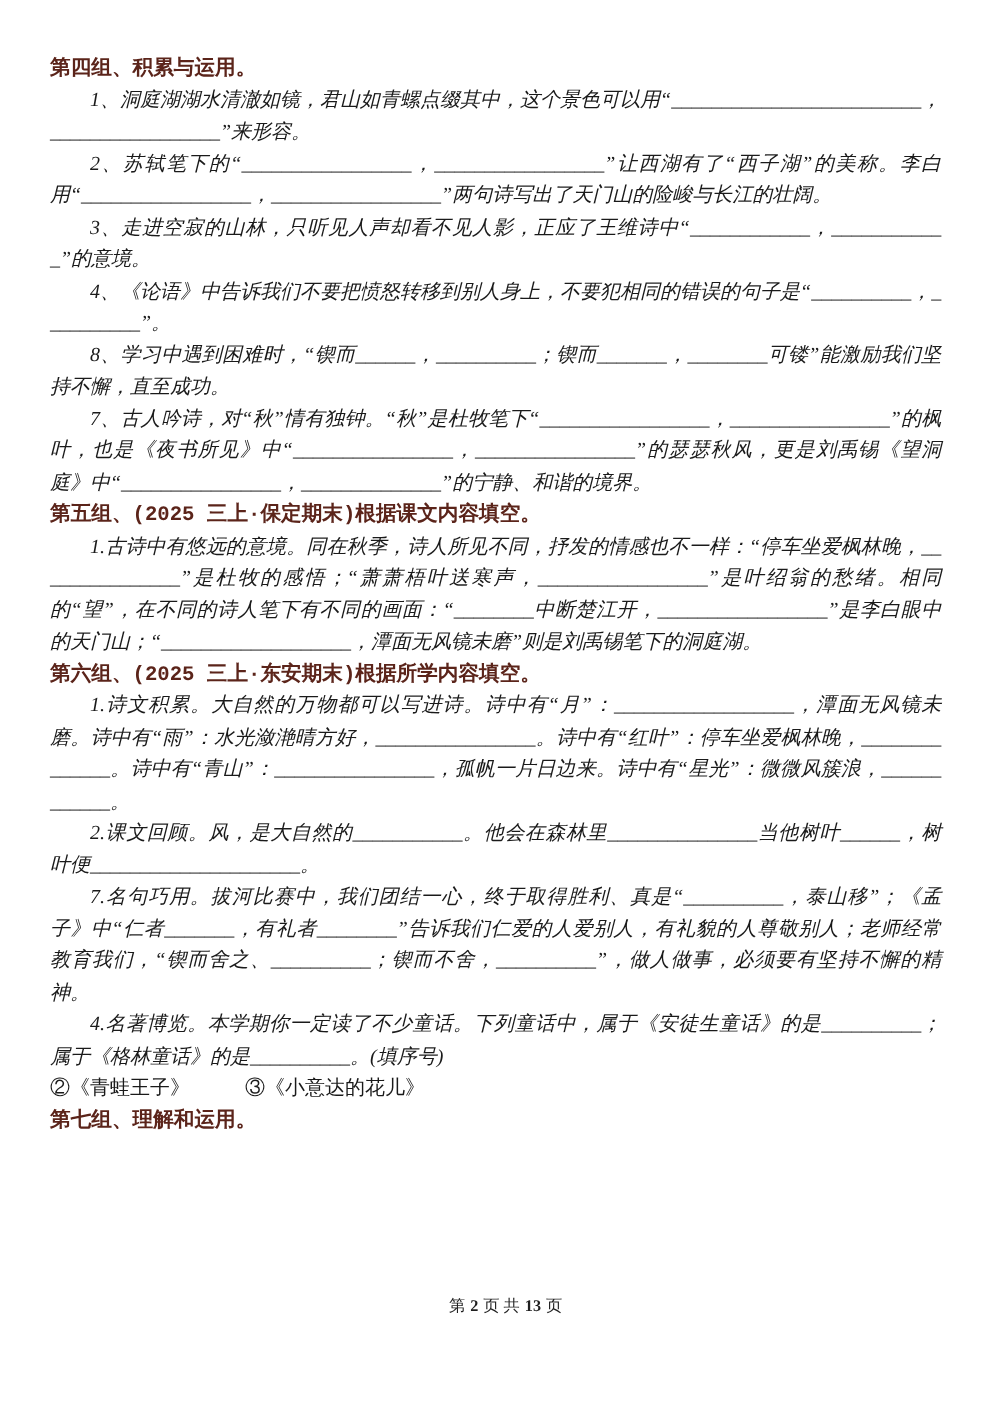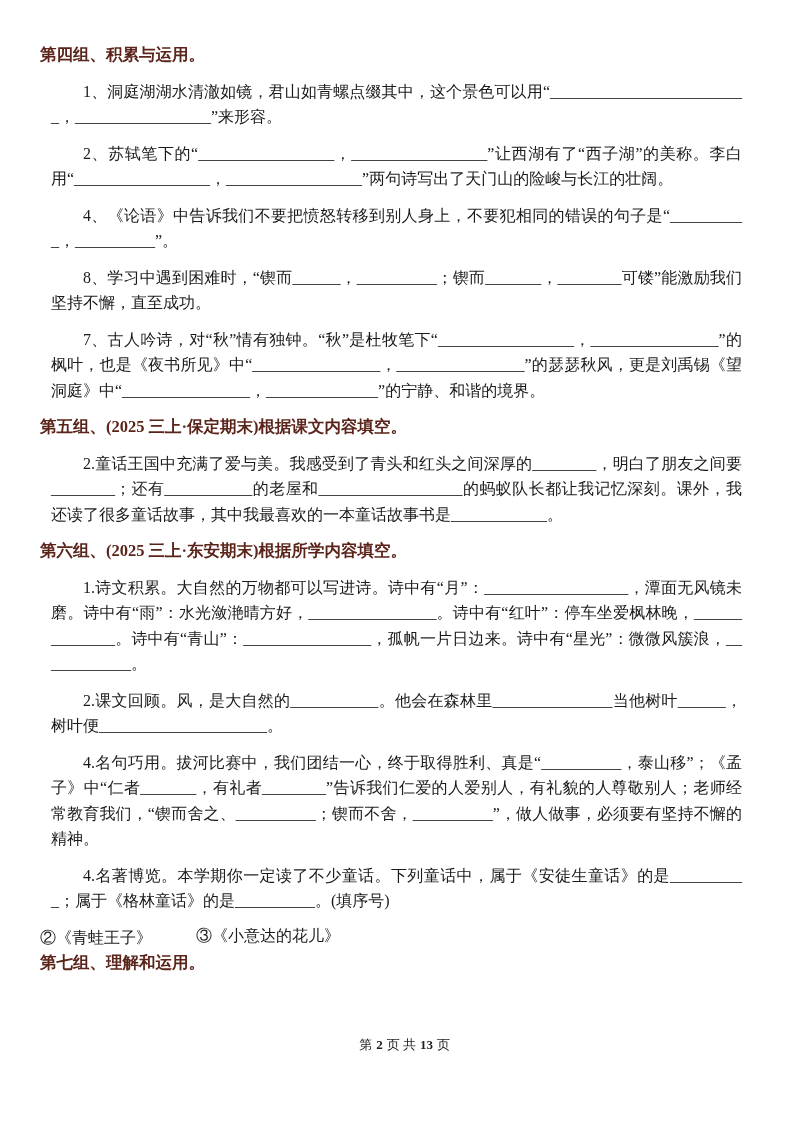--- a/index.html
+++ b/index.html
@@ -10,45 +10,46 @@
     background: var(--background, #ffffff);
     overflow: hidden;
     font-family: "Liberation Serif", "DejaVu Serif", serif;
     color: var(--text, #1a1a1a);
   }
   .content {
     padding: 42px 40px 0 40px;
   }
   .section-heading {
     margin: 0;
-    font-family: Liberation Serif, serif;
+    font-family: Liberation Mono, monospace;
     font-size: 16.5px;
     line-height: 25.5px;
     font-weight: 700;
     color: var(--heading, #5b241a);
     text-align: left;
   }
   .q {
-    margin: 11px;
+    margin: 0;
     font-size: 16px;
     line-height: 25.5px;
     text-indent: 2em;
     text-align: justify;
     word-break: break-all;
     overflow-wrap: anywhere;
+    font-style: italic;
   }
   .opts {
     display: flex;
     font-size: 16px;
     line-height: 25.5px;
     white-space: nowrap;
   }
   .opt.c1 { width: 207px; flex: 0 0 207px; }
   .opt.c2 { width: 156px; flex: 0 0 156px; }
-  .opt.c3 { flex: 1 1 auto; font-family: Liberation Mono, monospace; }
+  .opt.c3 { flex: 1 1 auto; }
   .footer {
     position: absolute;
     left: 16px;
     right: 0;
     top: 1036px;
     text-align: center;
     font-size: 13px;
     line-height: 18px;
     color: #1f1f1f;
   }
@@ -57,31 +58,32 @@
 </style>
 </head>
 <body>
 
 <div class="page">
   <div class="content">
 
     <h2 class="section-heading">第四组、积累与运用。</h2>
     <p class="q">1、洞庭湖湖水清澈如镜，君山如青螺点缀其中，这个景色可以用“_________________________，_________________”来形容。</p>
     <p class="q">2、苏轼笔下的“_________________，_________________”让西湖有了“西子湖”的美称。李白用“_________________，_________________”两句诗写出了天门山的险峻与长江的壮阔。</p>
+    <p class="q">3、走进空寂的山林，只听见人声却看不见人影，正应了王维诗中“____________，____________”的意境。</p>
     <p class="q">4、《论语》中告诉我们不要把愤怒转移到别人身上，不要犯相同的错误的句子是“__________，__________”。</p>
     <p class="q">8、学习中遇到困难时，“锲而______，__________；锲而_______，________可镂”能激励我们坚持不懈，直至成功。</p>
     <p class="q">7、古人吟诗，对“秋”情有独钟。“秋”是杜牧笔下“_________________，________________”的枫叶，也是《夜书所见》中“________________，________________”的瑟瑟秋风，更是刘禹锡《望洞庭》中“________________，______________”的宁静、和谐的境界。</p>
 
     <h2 class="section-heading">第五组、(2025 三上·保定期末)根据课文内容填空。</h2>
-    <p class="q">2.童话王国中充满了爱与美。我感受到了青头和红头之间深厚的________，明白了朋友之间要________；还有___________的老屋和__________________的蚂蚁队长都让我记忆深刻。课外，我还读了很多童话故事，其中我最喜欢的一本童话故事书是____________。</p>
+    <p class="q">1.古诗中有悠远的意境。同在秋季，诗人所见不同，抒发的情感也不一样：“停车坐爱枫林晚，_______________”是杜牧的感悟；“萧萧梧叶送寒声，_________________”是叶绍翁的愁绪。相同的“望”，在不同的诗人笔下有不同的画面：“________中断楚江开，_________________”是李白眼中的天门山；“___________________，潭面无风镜未磨”则是刘禹锡笔下的洞庭湖。</p>
 
     <h2 class="section-heading">第六组、(2025 三上·东安期末)根据所学内容填空。</h2>
     <p class="q">1.诗文积累。大自然的万物都可以写进诗。诗中有“月”：__________________，潭面无风镜未磨。诗中有“雨”：水光潋滟晴方好，________________。诗中有“红叶”：停车坐爱枫林晚，______________。诗中有“青山”：________________，孤帆一片日边来。诗中有“星光”：微微风簇浪，____________。</p>
     <p class="q">2.课文回顾。风，是大自然的___________。他会在森林里_______________当他树叶______，树叶便_____________________。</p>
-    <p class="q">4.名句巧用。拔河比赛中，我们团结一心，终于取得胜利、真是“__________，泰山移”；《孟子》中“仁者_______，有礼者________”告诉我们仁爱的人爱别人，有礼貌的人尊敬别人；老师经常教育我们，“锲而舍之、__________；锲而不舍，__________”，做人做事，必须要有坚持不懈的精神。</p>
+    <p class="q">7.名句巧用。拔河比赛中，我们团结一心，终于取得胜利、真是“__________，泰山移”；《孟子》中“仁者_______，有礼者________”告诉我们仁爱的人爱别人，有礼貌的人尊敬别人；老师经常教育我们，“锲而舍之、__________；锲而不舍，__________”，做人做事，必须要有坚持不懈的精神。</p>
     <p class="q">4.名著博览。本学期你一定读了不少童话。下列童话中，属于《安徒生童话》的是__________；属于《格林童话》的是__________。(填序号)</p>
 
     <div class="opts">
       <span class="opt c2">②《青蛙王子》</span>
       <span class="opt c3">③《小意达的花儿》</span>
     </div>
 
     <h2 class="section-heading">第七组、理解和运用。</h2>
   </div>
 

